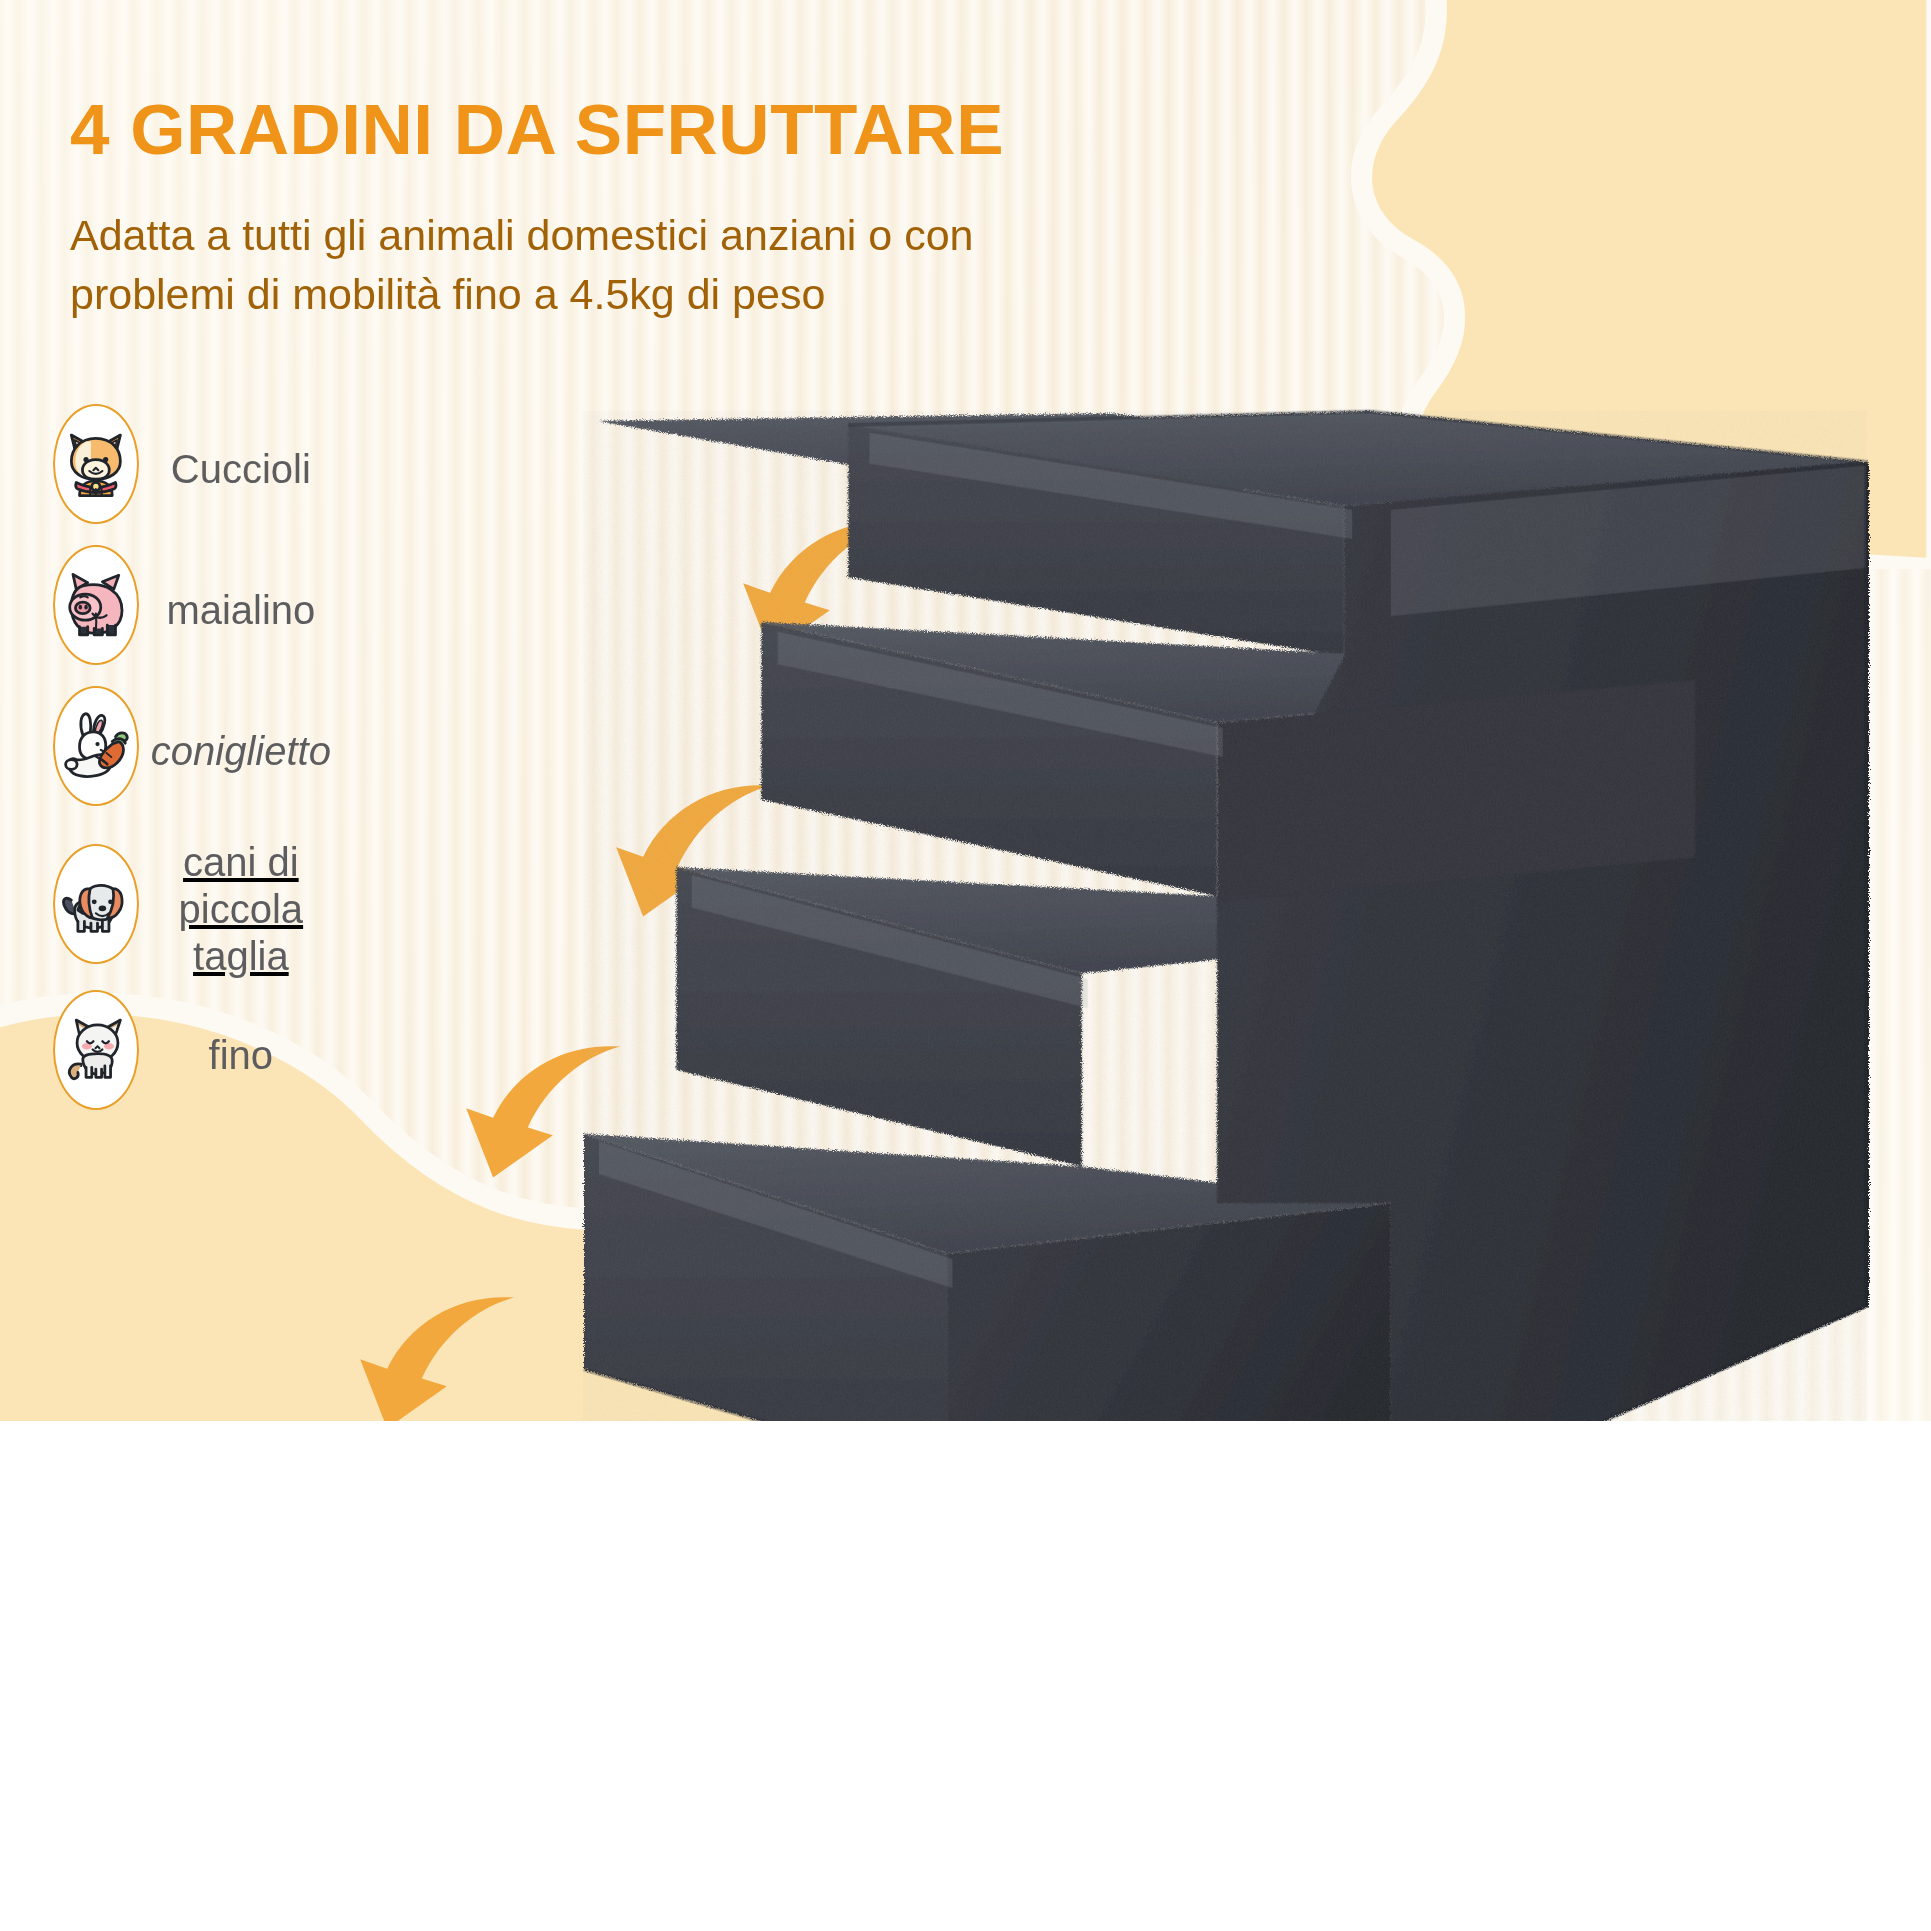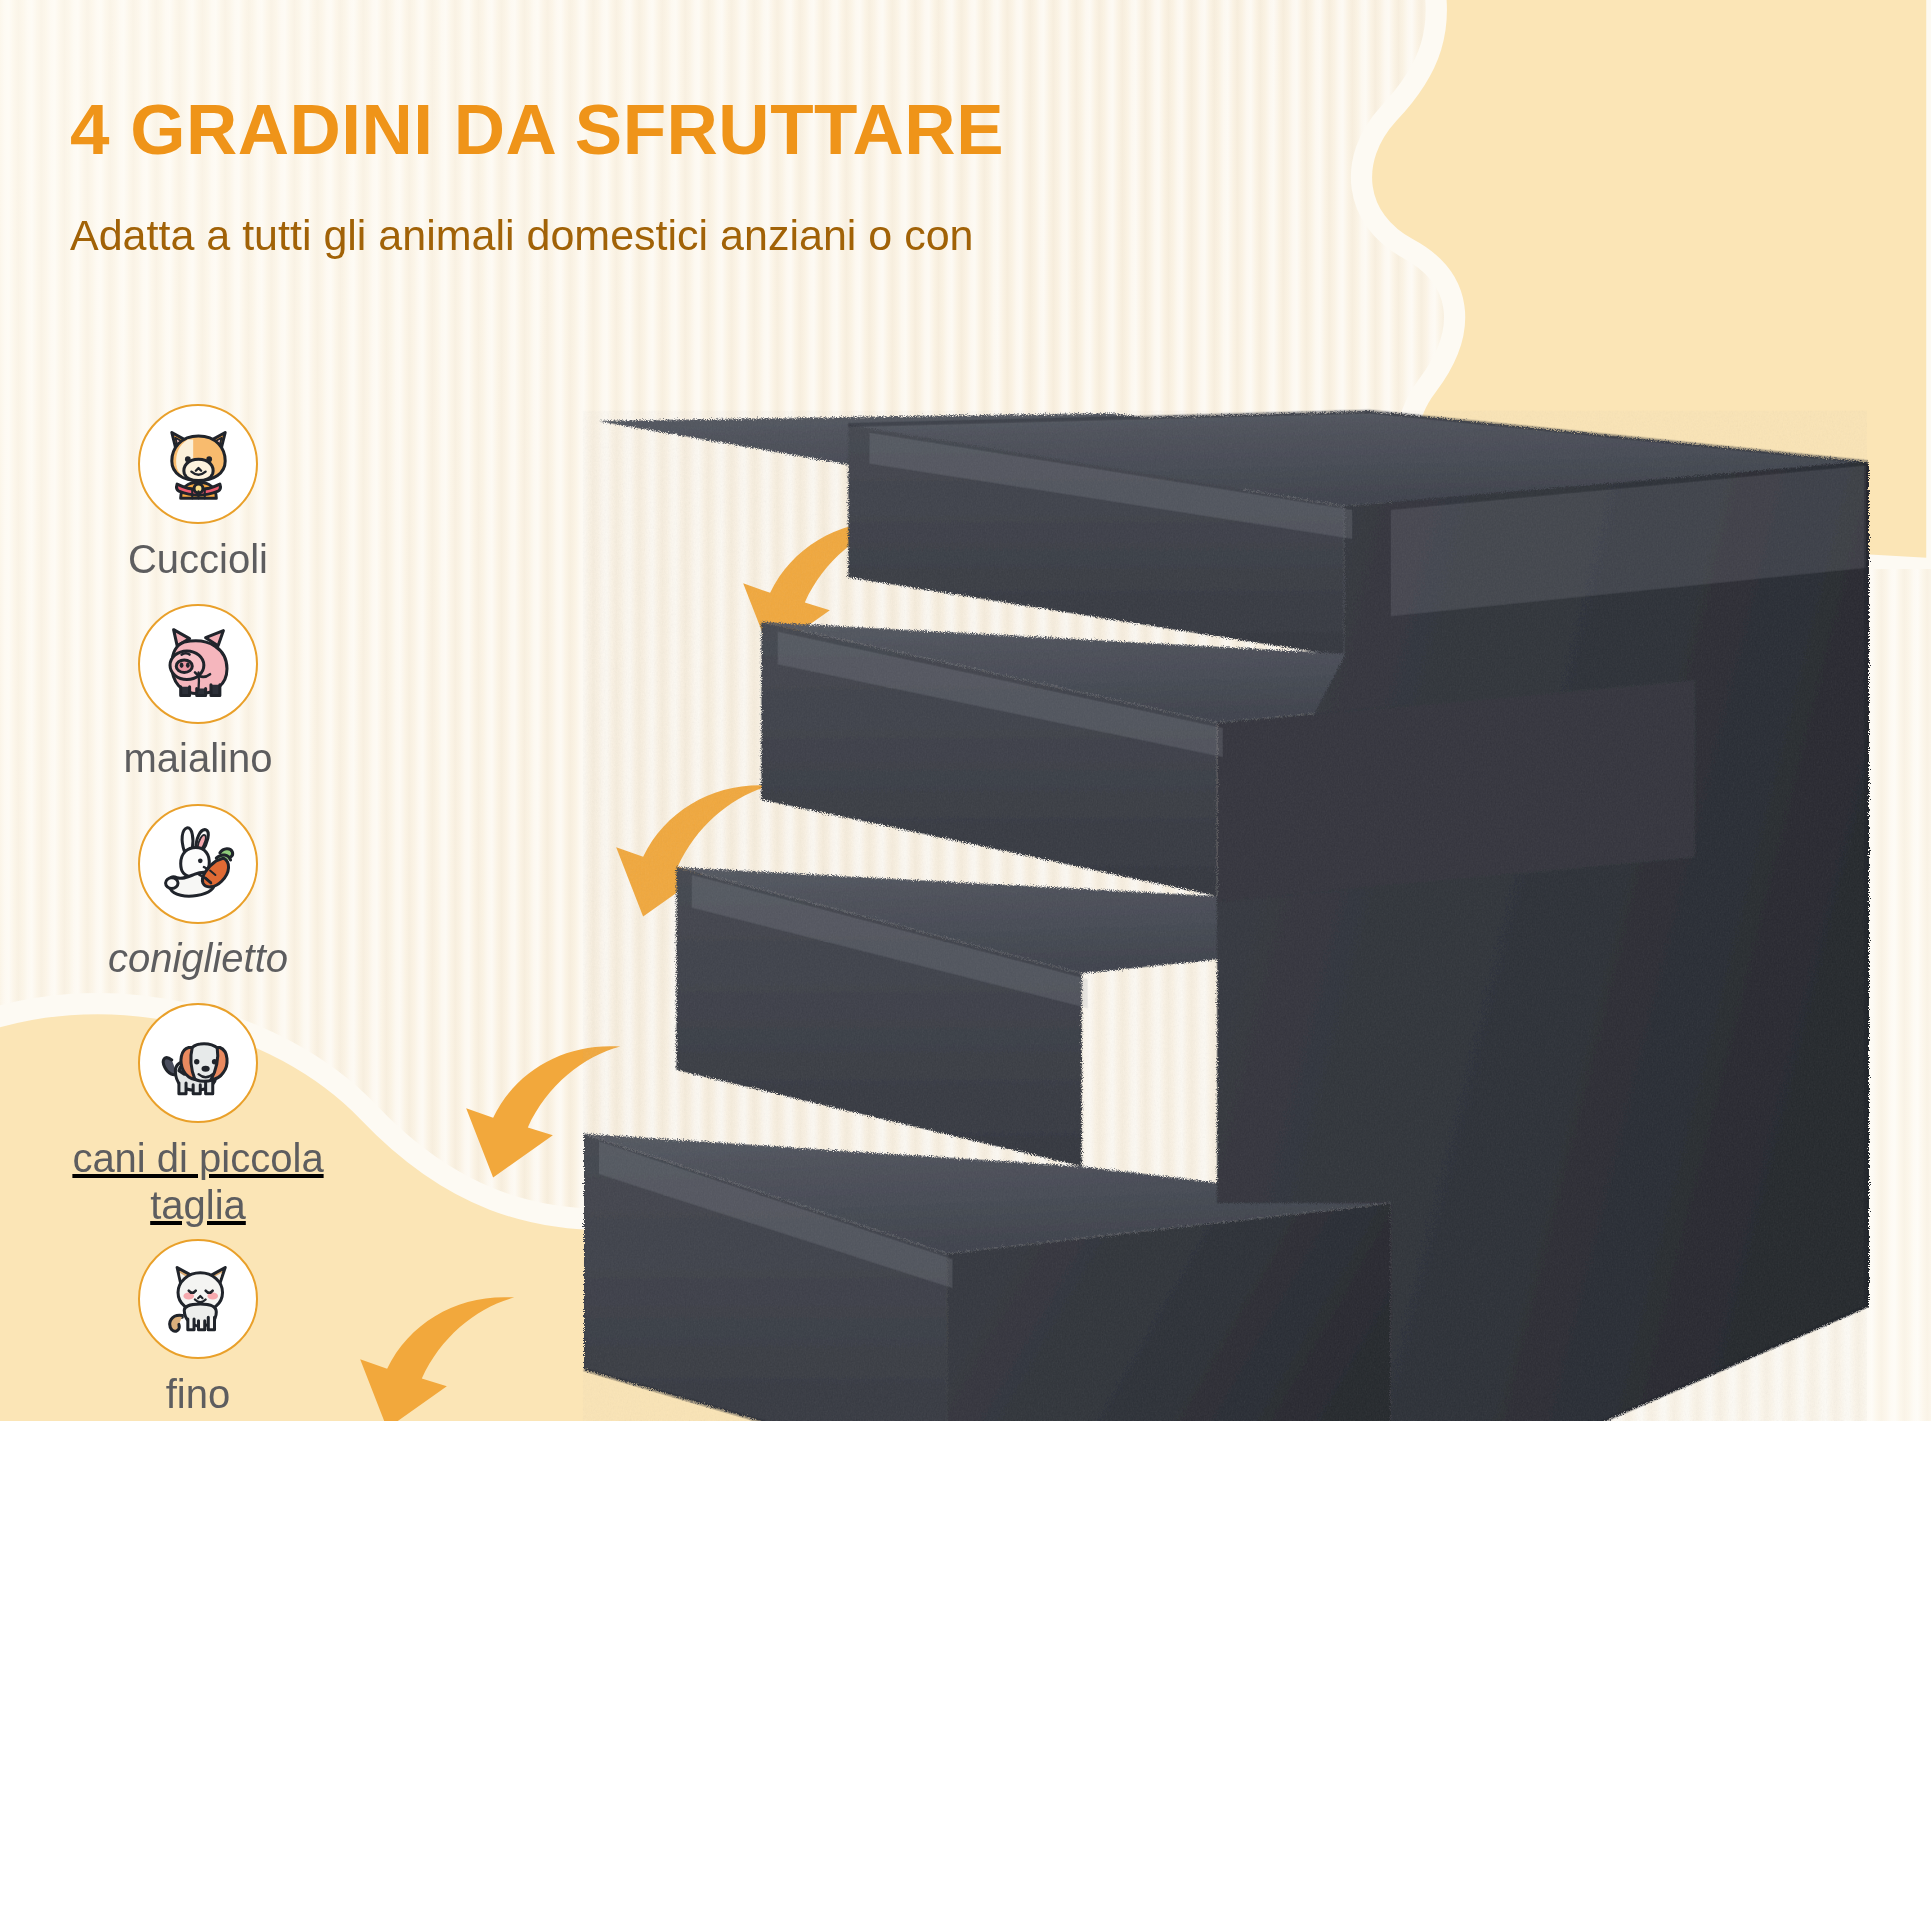--- a/index.html
+++ b/index.html
@@ -81,21 +81,20 @@
     position: absolute;
     left: 53px;
     top: 404px;
     width: 290px;
     display: flex;
     flex-direction: column;
     align-items: center;
   }
   .pet-item {
     display: flex;
-    flex-direction: column;
     align-items: center;
     width: 290px;
   }
   .pet-badge {
     width: 120px;
     height: 120px;
     border-radius: 50%;
     background: #ffffff;
     border: 2.9px solid #e9a02a;
     box-sizing: border-box;
@@ -163,20 +162,21 @@
              C 470 374, 560 416, 690 400
              C 820 384, 940 404, 1060 458
              C 1120 486, 1160 508, 1180 528
              L 1180 660 L -40 660 Z" fill="#fbe5b6" stroke="#fdfaf3" stroke-width="22" stroke-linejoin="round"></path>
   </svg>
 
   <div id="headline">
     <div id="title">4 GRADINI DA SFRUTTARE</div>
     <div id="subtitle">
       <span class="sub-line">Adatta a tutti gli animali domestici anziani o con</span>
+      <span class="sub-line">problemi di mobilità fino a 4.5kg di peso</span>
     </div>
   </div>
 
   <div id="pet-legend">
 
     <div class="pet-item" id="pet-item-0">
       <div class="pet-badge">
         <svg width="89" height="89" viewBox="0 0 100 100">
           <g stroke="#20242b" stroke-width="3.4" stroke-linejoin="round" stroke-linecap="round">
             <path d="M25 34 L20 14 L38 24 Z" fill="#f4a13c"></path>

